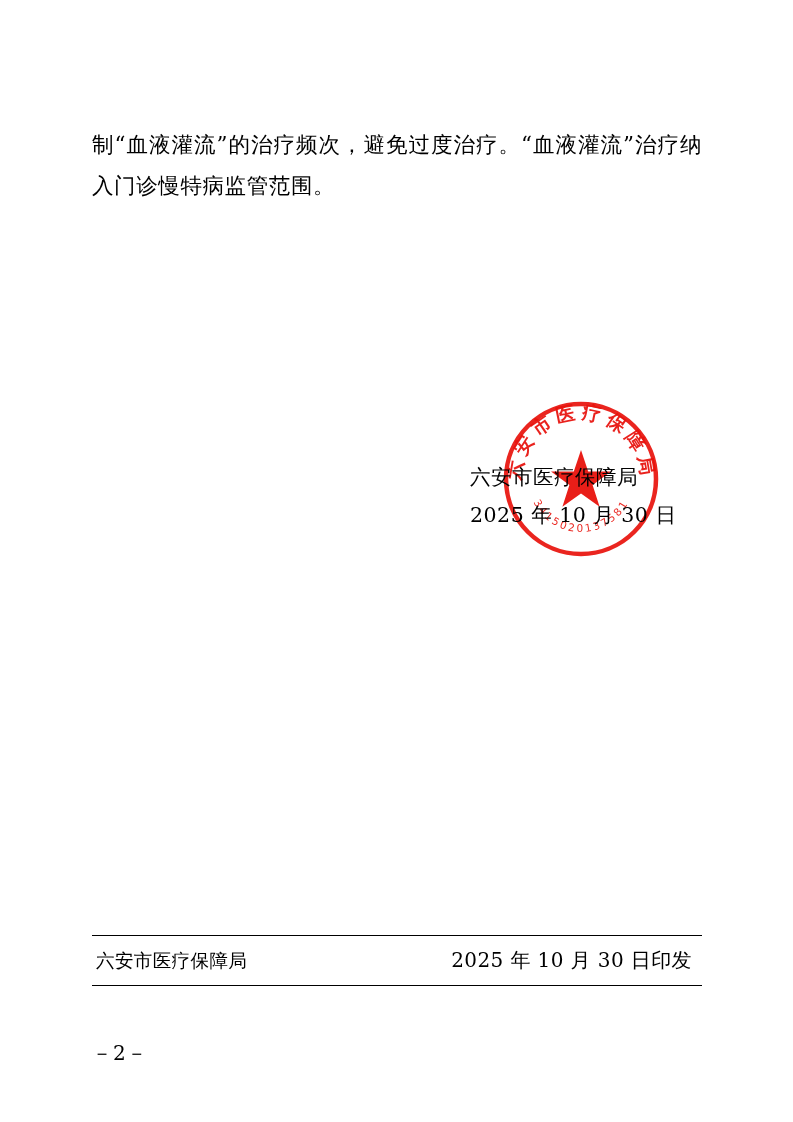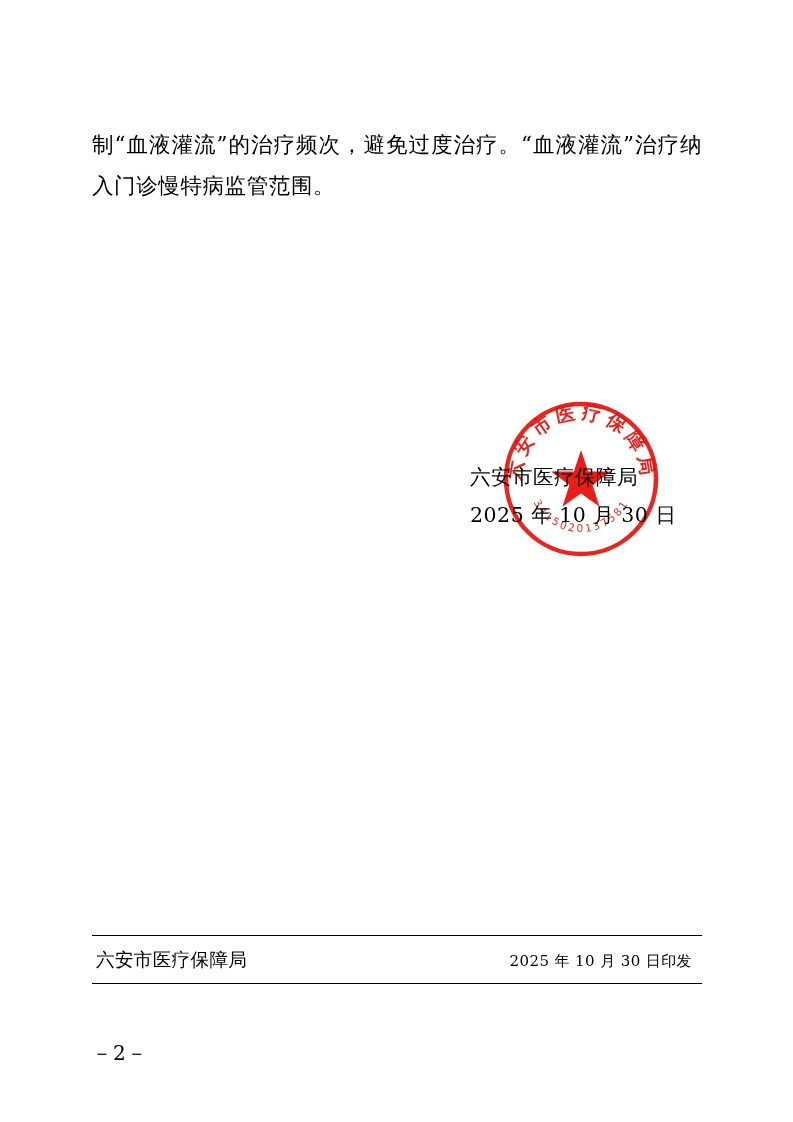--- a/index.html
+++ b/index.html
@@ -96,21 +96,21 @@
     padding: 11px 4px 11px 4px;
     font-size: 18.5px;
     letter-spacing: 0.4px;
   }
   .footer .issuer {
     white-space: nowrap;
   }
   .footer .issue-date {
     white-space: nowrap;
     margin-right: 6px;
-    font-size: 15px;
+    font-size: 20px;
   }
 
   .page-number {
     position: absolute;
     left: 92px;
     top: 1040px;
     font-size: 20px;
     letter-spacing: 1px;
   }
 </style>

